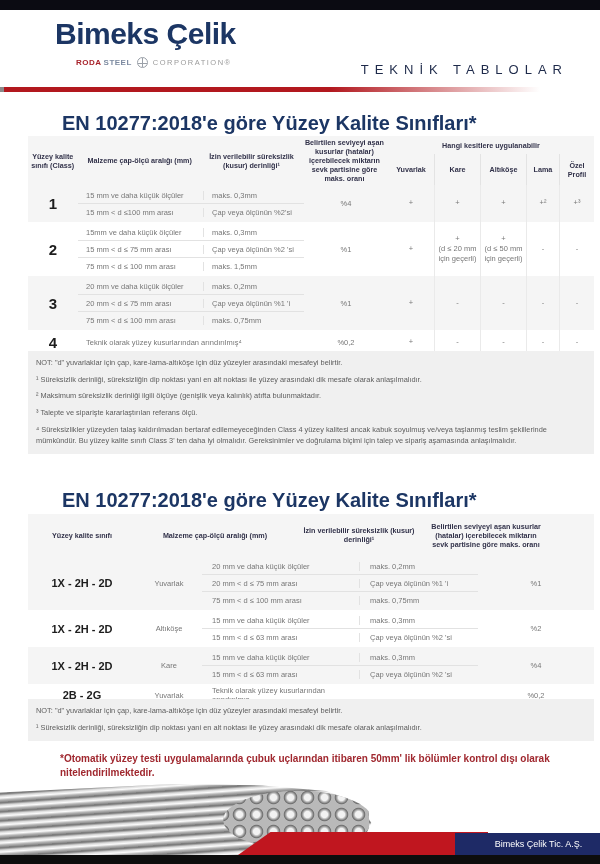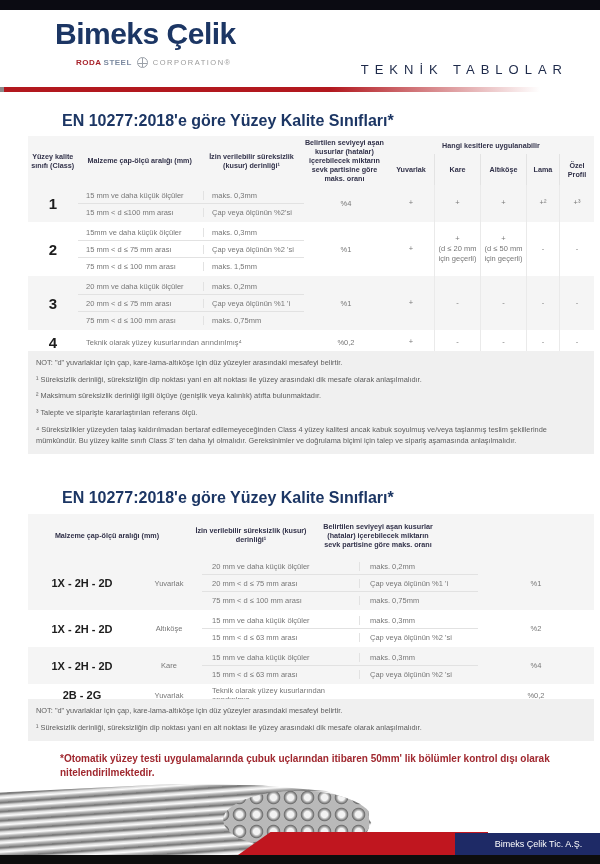--- a/index.html
+++ b/index.html
@@ -21,21 +21,21 @@
         margin:0 3px;position:relative;box-sizing:border-box;}
   .globe::before{content:"";position:absolute;left:0;right:0;top:50%;height:1px;background:#9aa0a8;}
   .globe::after{content:"";position:absolute;top:0;bottom:0;left:50%;width:1px;background:#9aa0a8;}
   .corp{color:#9b9b9b;font-weight:normal;letter-spacing:1.5px;font-size:7.5px;}
   .teknik{position:absolute;right:32px;top:62px;font-size:13px;color:#1e2a4a;
         letter-spacing:6px;font-weight:500;}
   .redline{position:absolute;left:0;top:87px;width:600px;height:5px;
         background:linear-gradient(to right,#8a8a8a 0,#8a8a8a 4px,#b2181e 4px,#b2181e 55%,rgba(178,24,30,0) 90%);}
 
   
-  .sec-title{position:absolute;left:62px;font-size:16px;font-weight:bold;color:#1c3664;}
+  .sec-title{position:absolute;left:62px;font-size:20px;font-weight:bold;color:#1c3664;}
   .t1-title{top:112px;} .t2-title{top:489px;}
 
   
   .tbl{position:absolute;left:28px;width:566px;font-size:7.5px;color:#777;}
   .hdr{background:#f5f5f5;color:#32324a;font-weight:bold;font-size:7.2px;}
   .cell-c{display:flex;align-items:center;justify-content:center;text-align:center;}
   .row-odd{background:#f5f5f5;} .row-even{background:#ffffff;}
 
   
   .t1-hdr{display:flex;min-height:48px;}
@@ -230,20 +230,21 @@
   <p>² Maksimum süreksizlik derinliği ilgili ölçüye (genişlik veya kalınlık) atıfta bulunmaktadır.</p>
   <p>³ Talepte ve siparişte kararlaştırılan referans ölçü.</p>
   <p>⁴ Süreksizlikler yüzeyden talaş kaldırılmadan bertaraf edilemeyeceğinden Class 4 yüzey kalitesi ancak kabuk soyulmuş ve/veya taşlanmış teslim şekillerinde mümkündür. Bu yüzey kalite sınıfı Class 3' ten daha iyi olmalıdır. Gereksinimler ve doğrulama biçimi için talep ve sipariş aşamasında anlaşılmalıdır.</p>
 </div>
 
 <div class="sec-title t2-title">EN 10277:2018'e göre Yüzey Kalite Sınıfları*</div>
 
 <div class="tbl" style="top:514px;">
 
   <div class="t2-hdr hdr">
+    <div class="t2-c-cls cell-c">Yüzey kalite sınıfı</div>
     <div class="t2-c-range cell-c">Malzeme çap-ölçü aralığı (mm)</div>
     <div class="t2-c-depth cell-c" style="padding:2px 6px;">İzin verilebilir süreksizlik (kusur) derinliği¹</div>
     <div class="t2-c-oran cell-c" style="padding:2px 4px;">Belirtilen seviyeyi aşan kusurlar (hatalar) içerebilecek miktarın sevk partisine göre maks. oranı</div>
   </div>
 
   <div class="t2-row row-odd">
     <div class="t2-c-cls cell-c cls-code">1X - 2H - 2D</div>
     <div class="t2-c-kesit cell-c">Yuvarlak</div>
     <div class="t2-mid">
       <div class="subrow">

